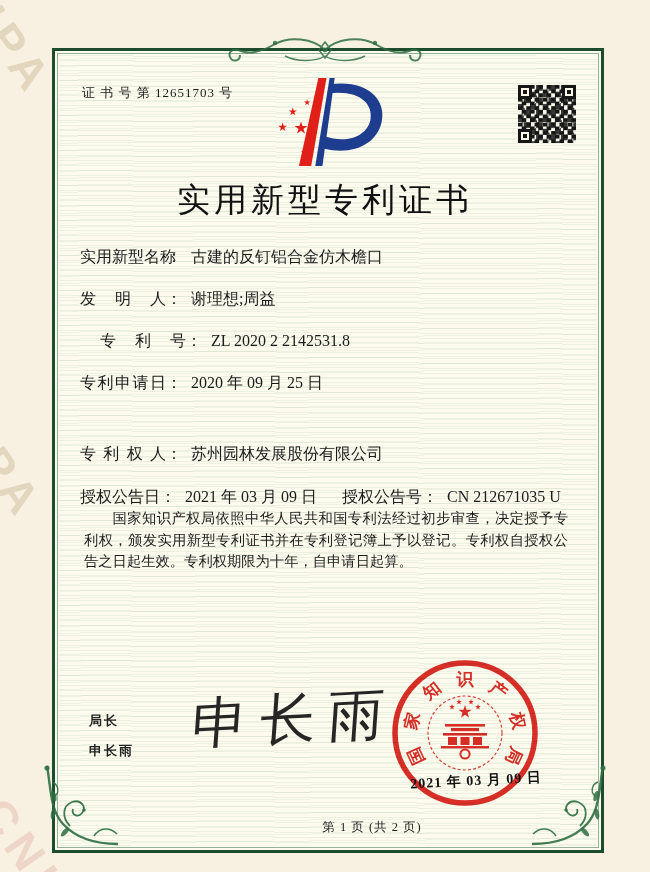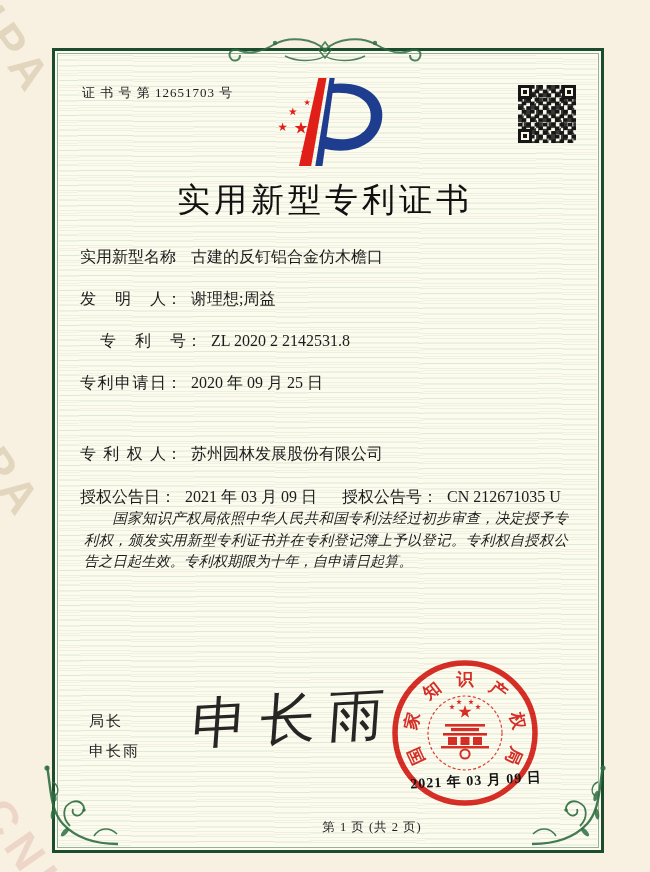--- a/index.html
+++ b/index.html
@@ -72,26 +72,26 @@
   .fvalue{margin-left:9px;}
   .r1{top:247px;} .r2{top:289px;} .r3{top:331px;margin-left:20px;} .r4{top:373px;} .r5{top:415px;margin-top:29px;} .r6{top:457px;}
   .rgrant{top:487px;}
   .grant2{position:absolute;left:262px;top:0;white-space:nowrap;}
   .rgrant .flabel{width:auto;text-align:center;text-align-last:left;}
   
   .paras{
     position:absolute;left:84px;top:508px;width:484px;z-index:5;
     font-size:14.3px;line-height:1.52;text-align:justify;
   }
-  .paras p{margin:0 0 5px 0;text-indent:2em;font-style:italic;}
+  .paras p{margin:0 0 5px 0;text-indent:2em;}
   
   .sig-title,.sig-name{
     position:absolute;left:89px;z-index:5;
     font-family:"Liberation Sans","DejaVu Sans",sans-serif;
-    font-weight:normal;font-size:15px;letter-spacing:2px;color:#222;
+    font-weight:bold;font-size:13px;letter-spacing:2px;color:#222;
   }
   .sig-title{top:712px;} .sig-name{top:742px;}
   .autograph{
     position:absolute;left:192px;top:682px;z-index:6;white-space:nowrap;
     font-size:56px;letter-spacing:12px;color:#151515;
     transform:rotate(-3deg) skewX(-7deg);opacity:.92;
   }
   
   .seal{position:absolute;left:388px;top:656px;z-index:5;mix-blend-mode:multiply;opacity:.95;}
   .seal-date{

